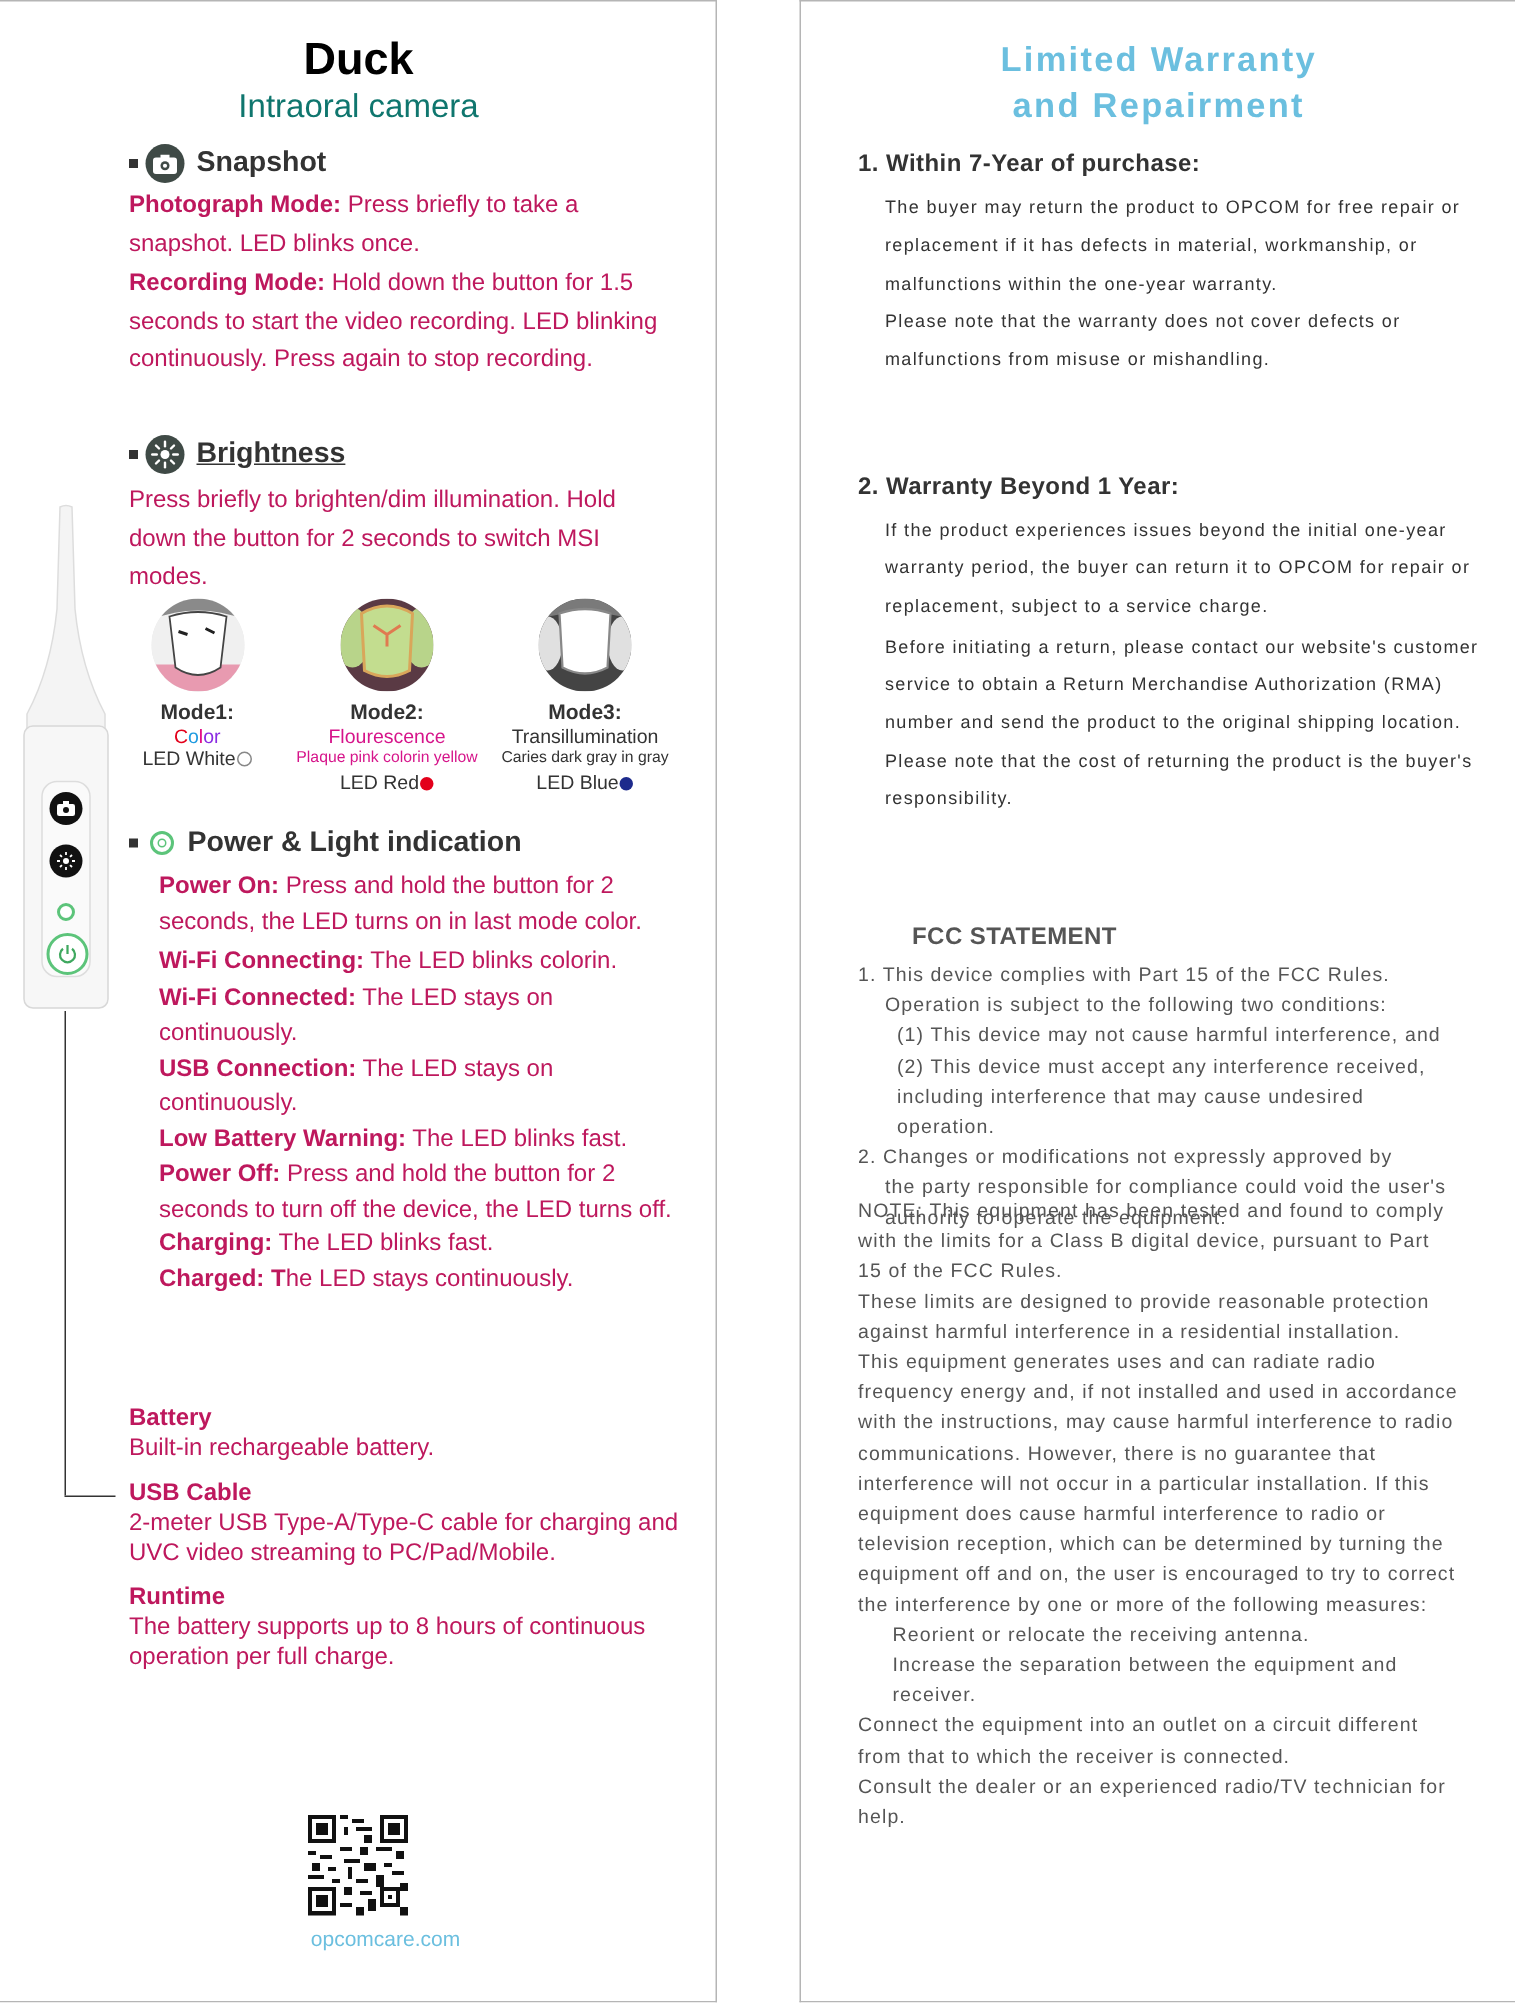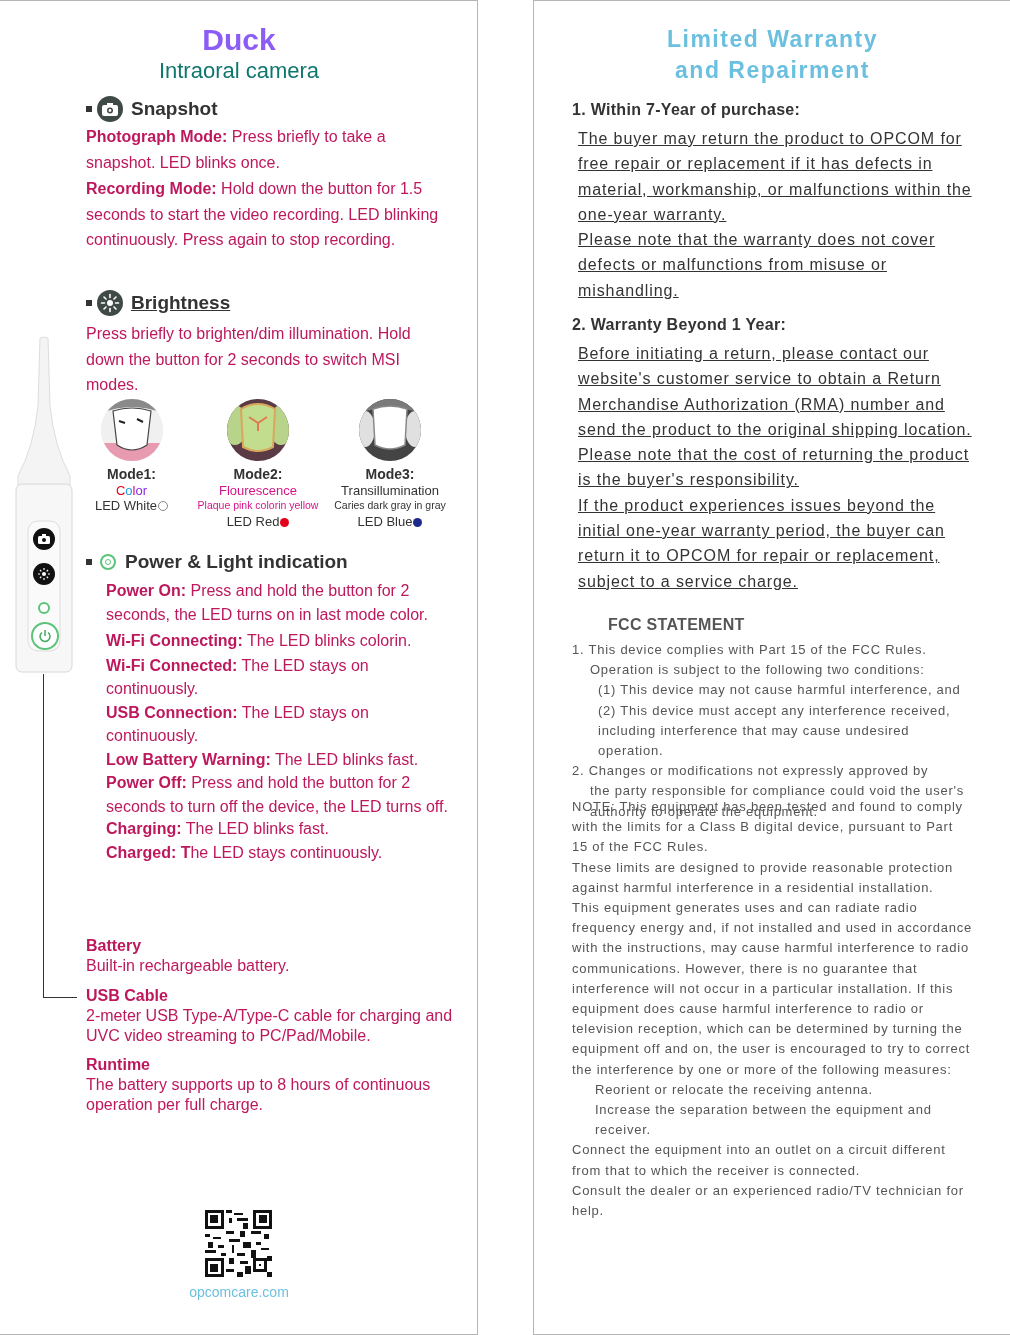--- a/index.html
+++ b/index.html
@@ -1,32 +1,32 @@
 <!DOCTYPE html>
 <html><head>
 <meta charset="utf-8">
 <style>
   html,body{margin:0;padding:0;background:#fff;}
   body{width:1010px;height:1335px;position:relative;font-family:"Liberation Sans",sans-serif;color:#333;overflow:hidden;}
   .panel{position:absolute;top:0;border:1px solid #b5b5b5;background:#fff;box-sizing:border-box;}
   #left{left:0;width:478px;height:1335px;border-left:none;}
   #right{left:533px;width:477px;height:1335px;border-right:none;}
-  .title-main{position:absolute;left:0;width:478px;text-align:center;top:22px;font-size:30px;font-weight:bold;color:#8b5cf6;}
+  .title-main{position:absolute;left:0;width:478px;text-align:center;top:22px;font-size:30px;font-weight:bold;color:#000000;}
   .title-sub{position:absolute;left:0;width:478px;text-align:center;top:57px;font-size:22px;color:#0f766e;}
   .sec-head{position:absolute;display:flex;align-items:center;font-size:19px;font-weight:bold;color:#333;}
   .bullet{width:6px;height:6px;background:#333;margin-right:5px;}
   .ic{width:26px;height:26px;border-radius:50%;background:#3f4a46;display:inline-flex;align-items:center;justify-content:center;margin-right:8px;}
   .txt{position:absolute;font-size:16px;line-height:25.5px;color:#be185d;}
   .txt b{font-weight:bold;}
   .mode{position:absolute;text-align:center;font-size:13px;line-height:15.5px;}
   .tooth{width:62px;height:62px;border-radius:50%;margin:0 auto 6px;overflow:hidden;position:relative;}
   .device{position:absolute;left:14px;top:335px;width:60px;height:338px;}
   .r-title{position:absolute;left:0;width:477px;text-align:center;top:23px;font-size:23px;font-weight:bold;color:#6bbfdf;letter-spacing:1.5px;line-height:31px;}
   .r-h{position:absolute;left:38px;font-size:16px;font-weight:bold;color:#333;letter-spacing:.3px;}
-  .r-p{position:absolute;left:44px;width:400px;font-size:16px;line-height:25.3px;color:#333;letter-spacing:.9px;text-decoration:underline;}
+  .r-p{position:absolute;left:56px;width:400px;font-size:12px;line-height:25.3px;color:#333;letter-spacing:.9px;}
   .fcc{position:absolute;left:38px;width:400px;font-size:13px;line-height:20.2px;color:#555;letter-spacing:.75px;}
   .fcc-h{position:absolute;left:38px;top:615px;font-size:16px;font-weight:bold;color:#555;letter-spacing:.3px;margin-left:36px;}
 </style>
 </head>
 <body>
 
 <div id="left" class="panel">
   <div class="title-main">Duck</div>
   <div class="title-sub">Intraoral camera</div>
 
@@ -225,39 +225,39 @@
           <rect x="18" y="18" width="5" height="5"></rect>
           <rect x="19" y="19" width="3" height="3" fill="#fff"></rect>
           <rect x="20" y="20" width="1" height="1"></rect>
         <rect x="8" y="22" width="3" height="1"></rect>
           <rect x="12" y="23" width="2" height="2"></rect>
           <rect x="15" y="21" width="2" height="3"></rect>
           <rect x="23" y="23" width="2" height="2"></rect>
       </g>
     </svg>
   </div>
-  <div style="position:absolute;left:0;width:478px;text-align:center;top:1283px;font-size:14px;color:#6bbfdf;">opcomcare.com</div>
+  <div style="position:absolute;left:0;width:478px;text-align:center;top:1283px;font-size:14px;color:#6bbfdf;padding-left:18px;">opcomcare.com</div>
 </div>
 
 <div id="right" class="panel">
   <div class="r-title">
     <div>Limited Warranty</div>
     <div>and Repairment</div>
   </div>
 
   <div class="r-h" style="top:100px;">1. Within 7-Year of purchase:</div>
   <div class="r-p" style="top:125px;">
     <div>The buyer may return the product to OPCOM for free repair or replacement if it has defects in material, workmanship, or malfunctions within the one-year warranty.</div>
     <div>Please note that the warranty does not cover defects or malfunctions from misuse or mishandling.</div>
   </div>
 
   <div class="r-h" style="top:315px;">2. Warranty Beyond 1 Year:</div>
   <div class="r-p" style="top:340px;">
+    <div style="margin-bottom:2px;">If the product experiences issues beyond the initial one-year warranty period, the buyer can return it to OPCOM for repair or replacement, subject to a service charge.</div>
     <div>Before initiating a return, please contact our website's customer service to obtain a Return Merchandise Authorization (RMA) number and send the product to the original shipping location. Please note that the cost of returning the product is the buyer's responsibility.</div>
-    <div style="margin-bottom:2px;">If the product experiences issues beyond the initial one-year warranty period, the buyer can return it to OPCOM for repair or replacement, subject to a service charge.</div>
   </div>
 
   <div class="fcc-h">FCC STATEMENT</div>
   <div class="fcc" style="top:639px;">
     <div>1. This device complies with Part 15 of the FCC Rules.</div>
     <div style="padding-left:18px;">Operation is subject to the following two conditions:</div>
     <div style="padding-left:26px;">(1) This device may not cause harmful interference, and (2) This device must accept any interference received, including interference that may cause undesired operation.</div>
     <div>2. Changes or modifications not expressly approved by</div>
     <div style="padding-left:18px;">the party responsible for compliance could void the user's authority to operate the equipment.</div>
   </div>

